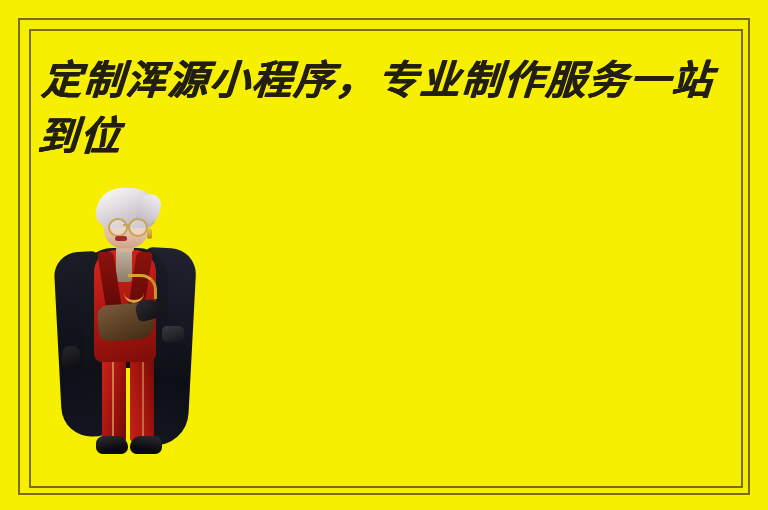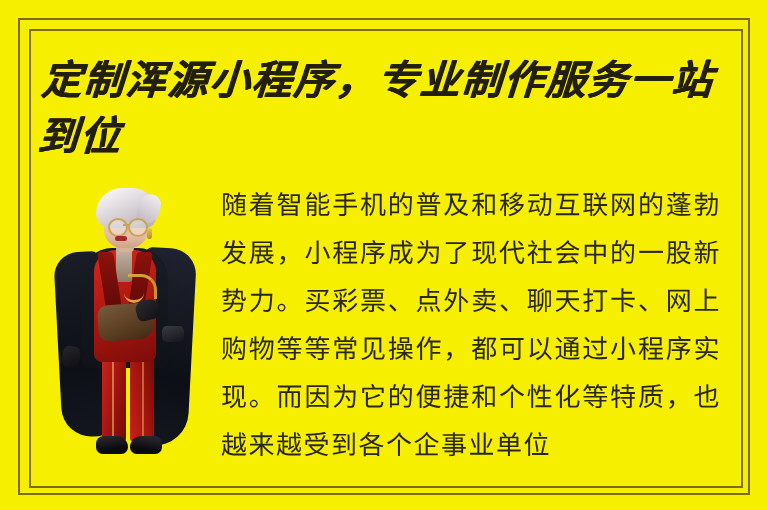--- a/index.html
+++ b/index.html
@@ -272,15 +272,14 @@
     <div class="fig-part face"></div>
     <div class="fig-part hair"></div>
     <div class="fig-part hair-sweep"></div>
     <div class="fig-part glasses-l"></div>
     <div class="fig-part glasses-r"></div>
     <div class="fig-part glasses-bridge"></div>
     <div class="fig-part lips"></div>
     <div class="fig-part earring"></div>
   </div>
 
-  <div class="bodycopy">随着智能手机的普及和移动互联网的蓬勃发展，小程序成为了现代社会中的一股新势力。买彩票、点外卖、聊天打卡、网上购物等等常见操作，都可以通过小程序实现。而因为它的便捷和个性化等特质，也越来越受到各个企事业单位</div>
 
 </div>
 
 </body></html>

